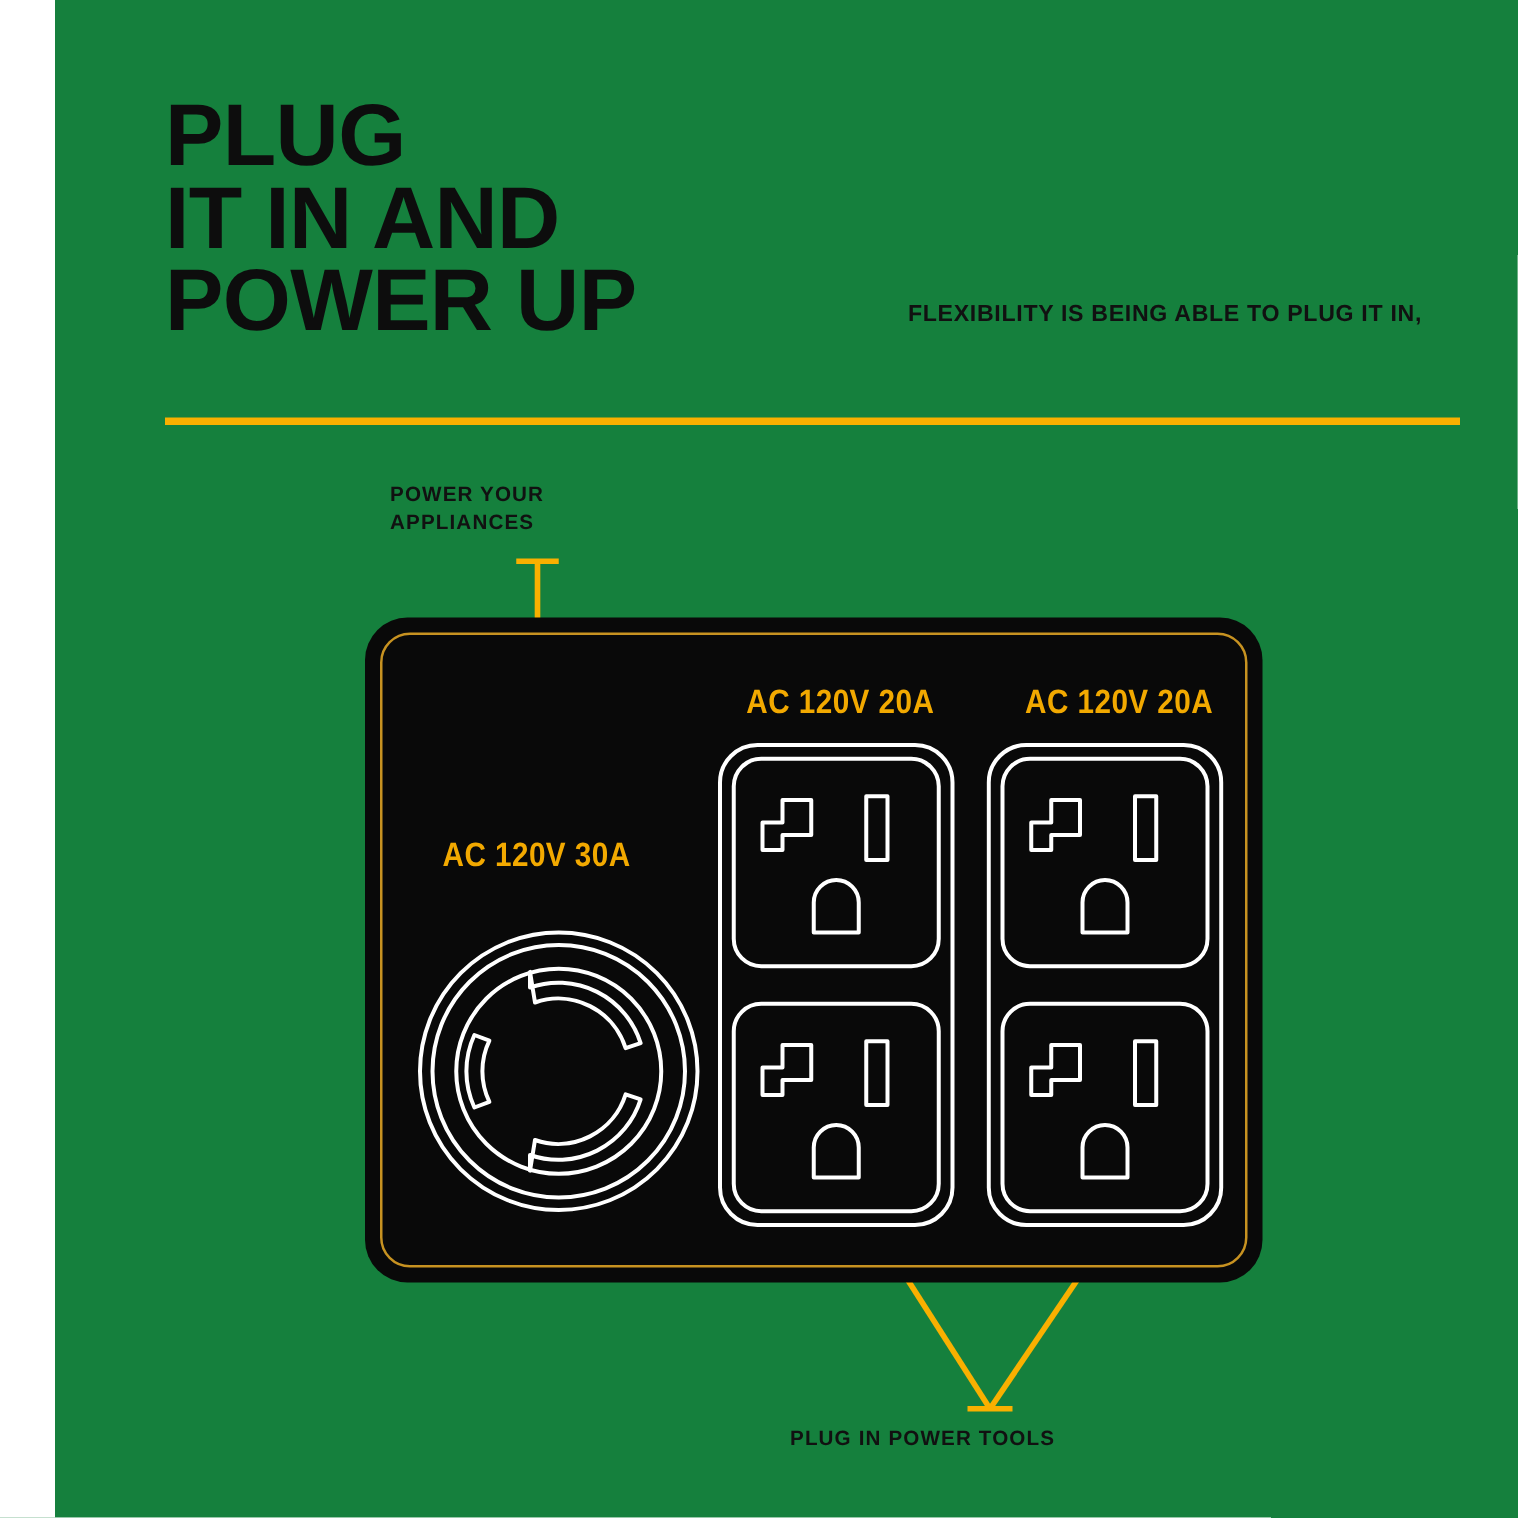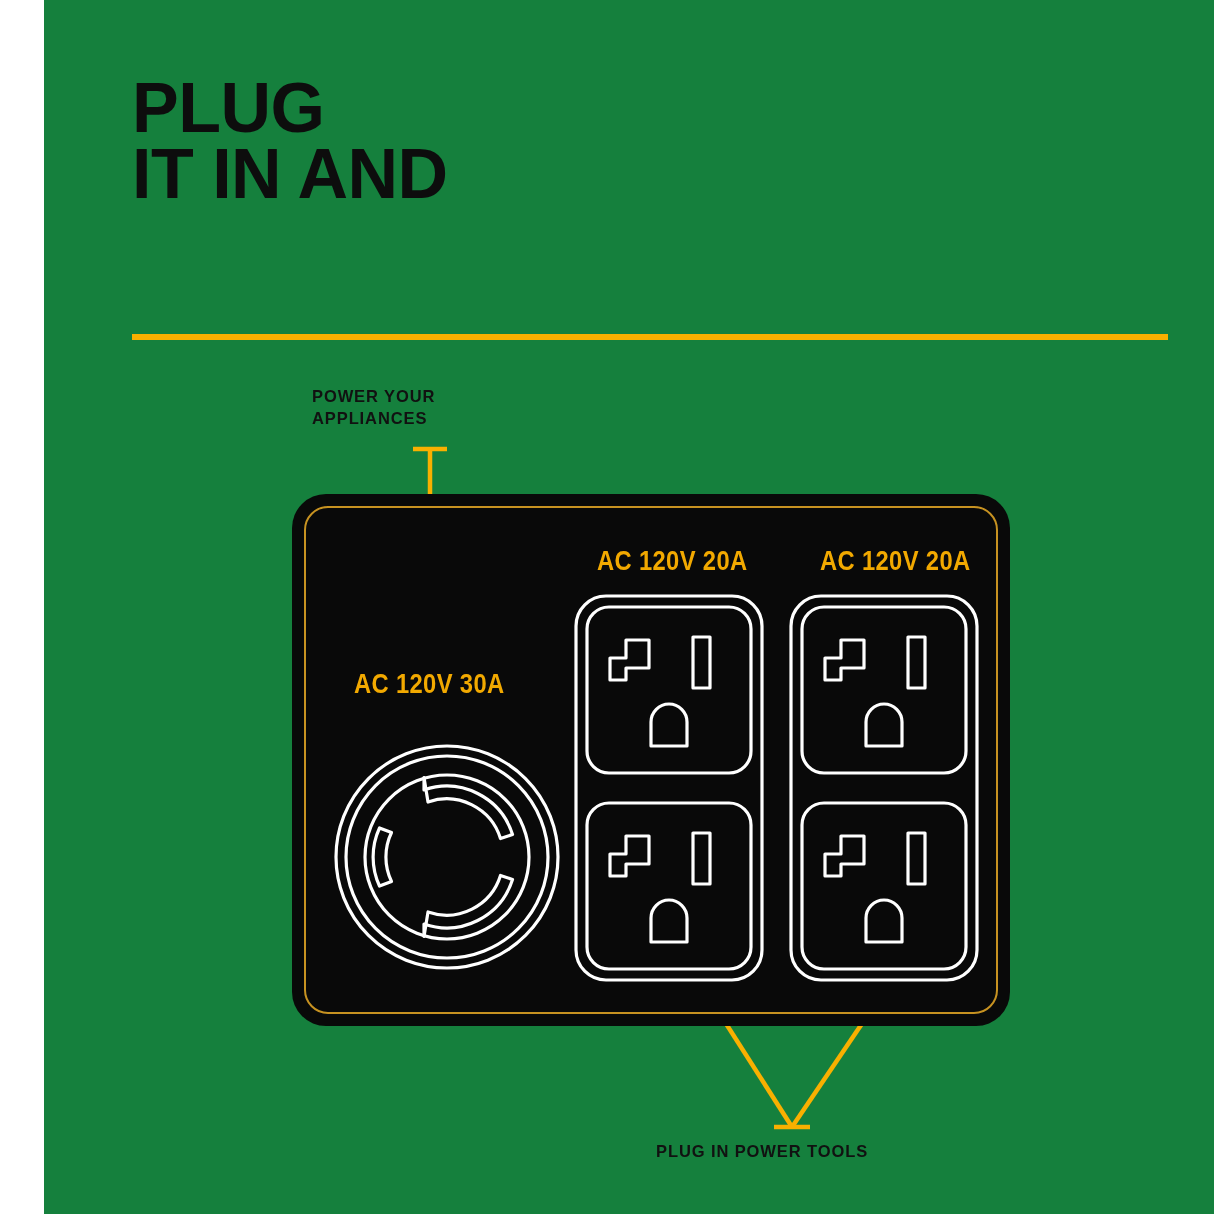--- a/index.html
+++ b/index.html
@@ -69,21 +69,21 @@
     position: absolute;
     font-size: 16.5px;
     line-height: 1.33;
     font-weight: 700;
     letter-spacing: 0.9px;
     color: #111111;
     text-transform: uppercase;
   }
   .callout .co-line { display: block; white-space: nowrap; }
   #callout-top    { left: 268px; top: 386px; width: 264px; }
-  #callout-bottom { left: 612px; top: 1141px; width: 320px; }
+  #callout-bottom { left: 588px; top: 1141px; width: 320px; }
 
   
   .leaders {
     position: absolute;
     left: 0; top: 0;
     width: 1214px; height: 1214px;
     pointer-events: none;
   }
 
   
@@ -129,23 +129,25 @@
   #duplex-b  { left: 497px; top: 100px; }
 </style>
 </head>
 <body>
 
 <div id="page">
 
   <div class="headline">
     <span class="hl-line">PLUG</span>
     <span class="hl-line">IT IN AND</span>
+    <span class="hl-line">POWER UP</span>
   </div>
 
   <div class="subtitle">
+    <span class="sub-line">FLEXIBILITY IS BEING ABLE TO PLUG IT IN,</span>
   </div>
 
   <div class="rule"></div>
 
   <div class="callout" id="callout-top">
     <span class="co-line">POWER YOUR</span>
     <span class="co-line">APPLIANCES</span>
   </div>
 
   <div class="callout" id="callout-bottom">

